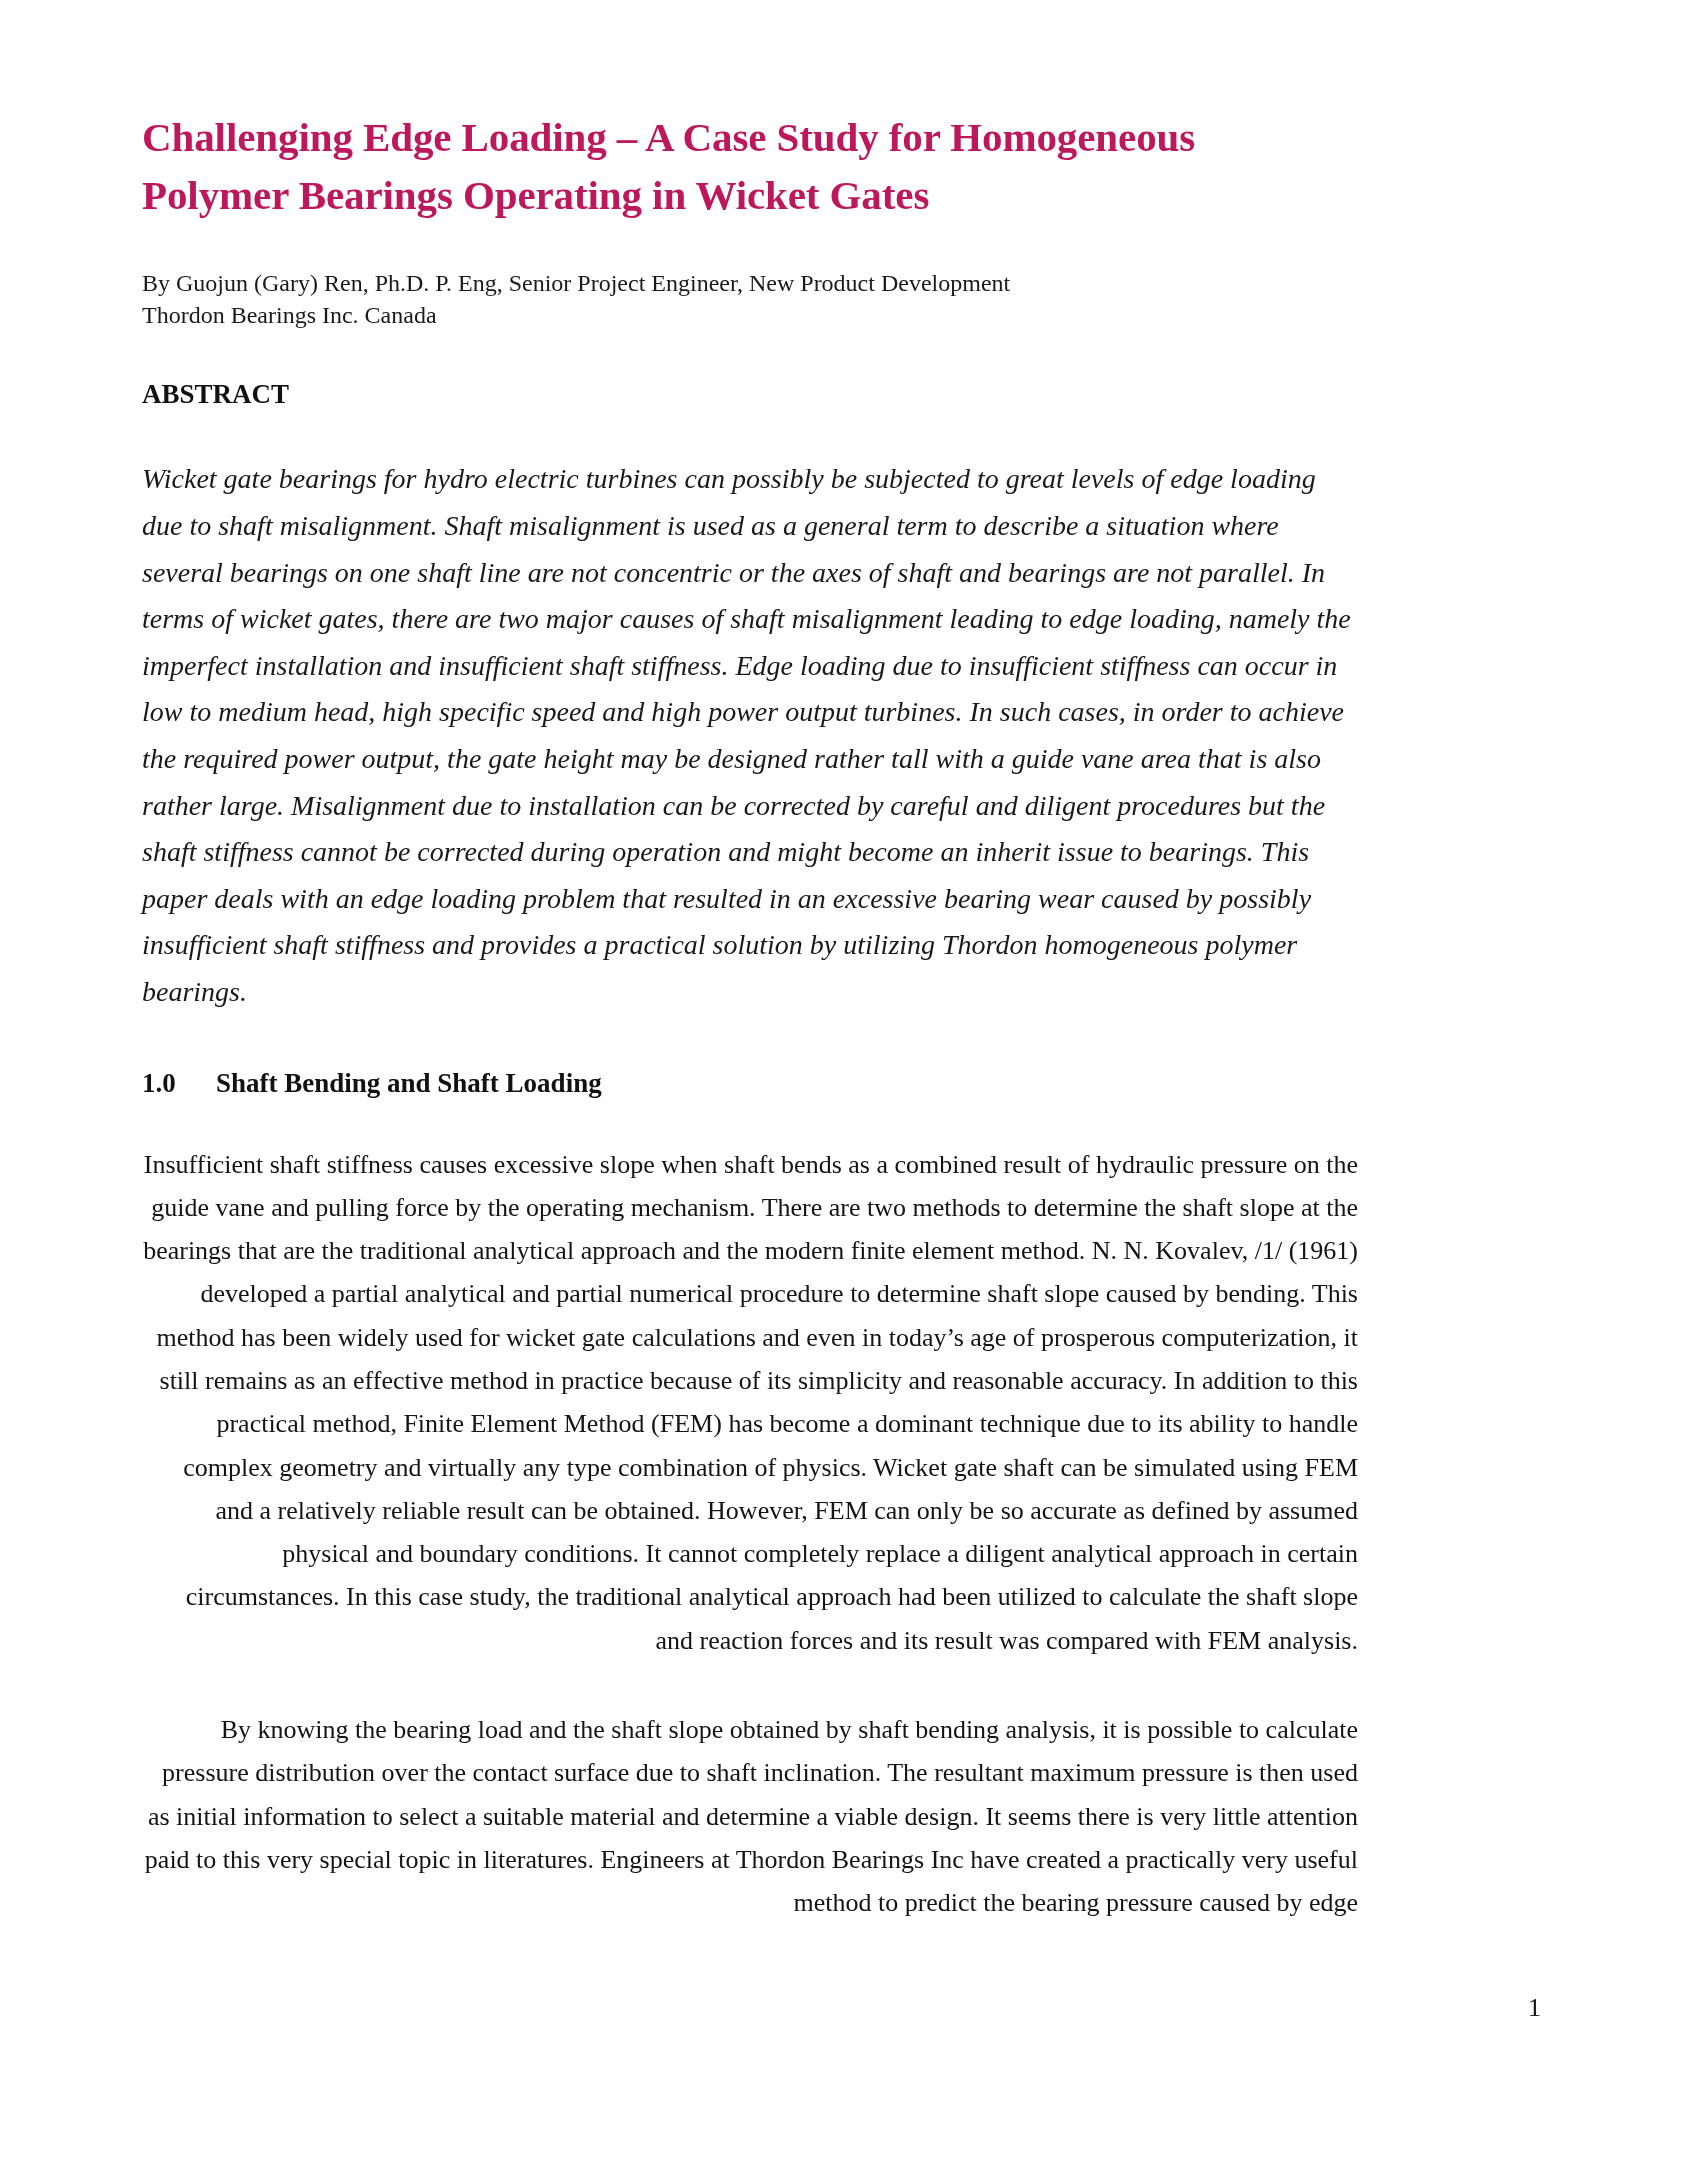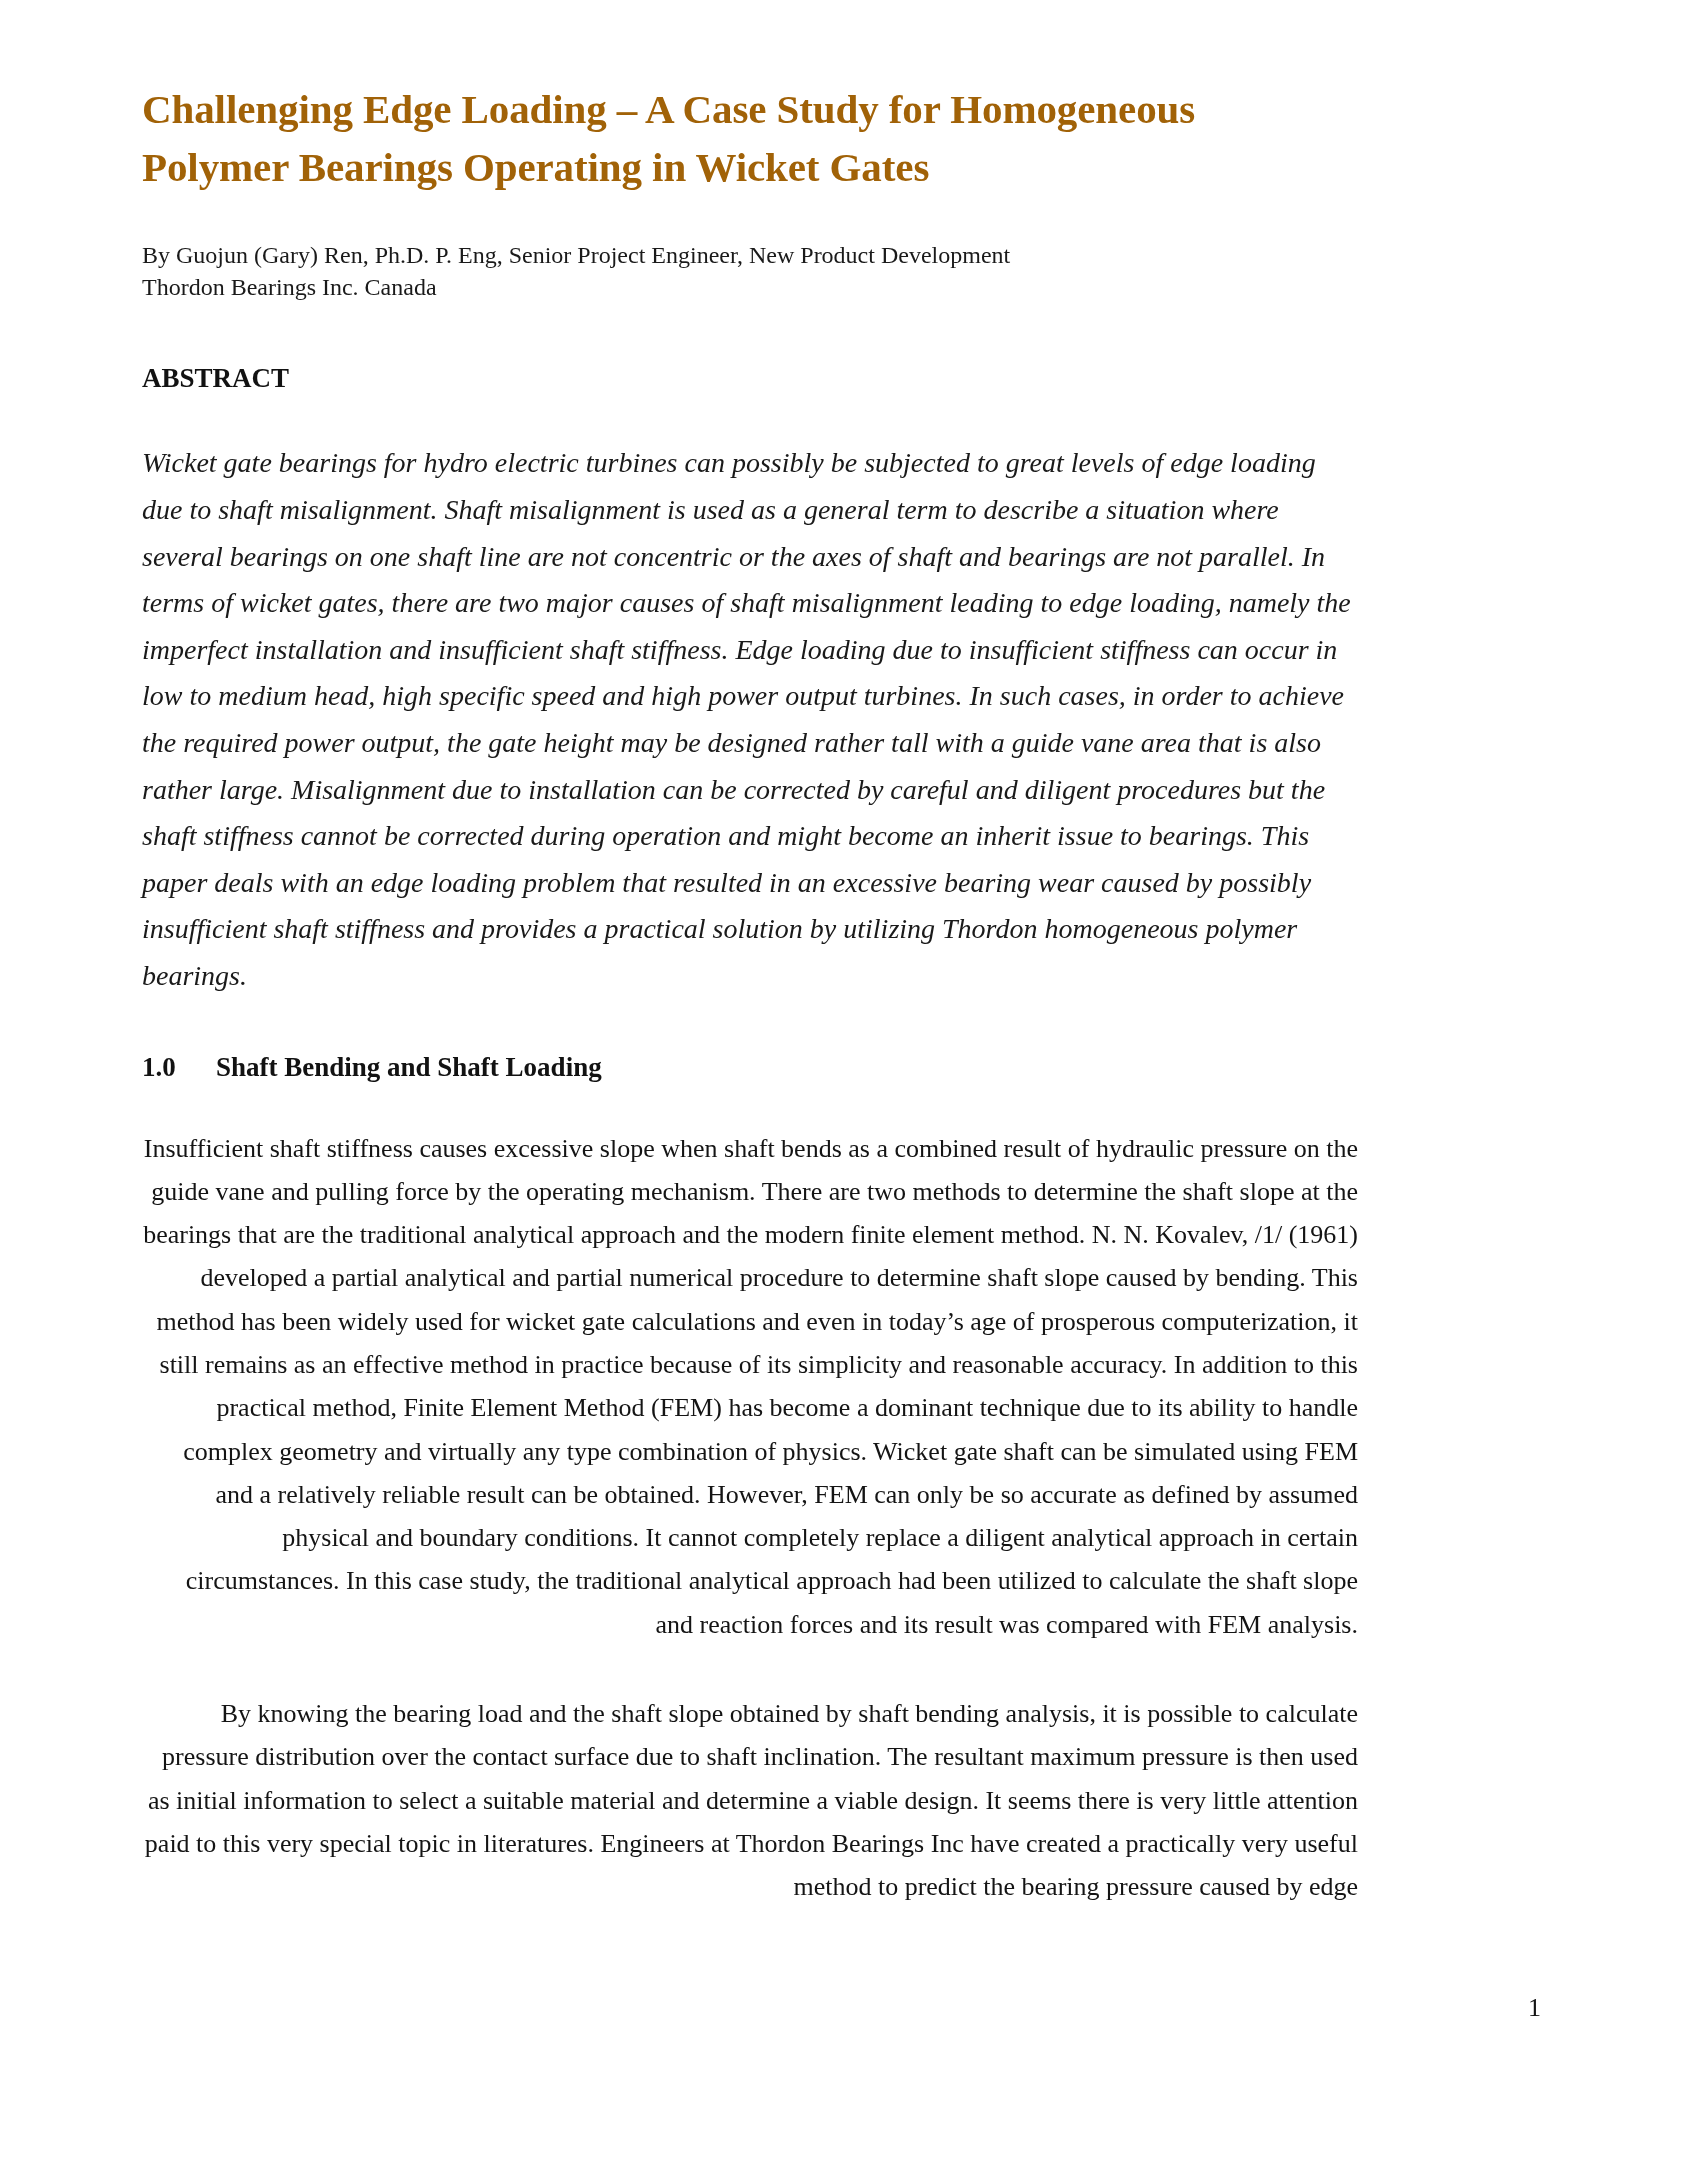--- a/index.html
+++ b/index.html
@@ -26,42 +26,42 @@
     width: 1216px;
   }
 
   
   .doc-title {
     font-size: 41px;
     font-weight: bold;
     line-height: 1.42;
     letter-spacing: -0.1px;
     margin: 0;
-    padding-top: 80px;
-    color: #a16207;
+    padding-top: 108px;
+    color: #be185d;
   }
   .doc-title .tline { display: block; }
 
   
   .authors {
     margin-top: 44px;
     font-size: 24px;
     line-height: 1.31;
     color: #1a1a1a;
   }
   .authors .aline { display: block; white-space: nowrap; }
 
   
   .section-head {
     font-size: 27px;
     font-weight: bold;
     margin: 0;
     color: #121212;
   }
-  .abstract-head { margin-top: 60px; }
+  .abstract-head { margin-top: 48px; }
 
   .numbered-head {
     margin-top: 52px;
     font-size: 27px;
     font-weight: bold;
     color: #121212;
     display: flex;
   }
   .numbered-head .num { width: 74px; flex: none; }
   .numbered-head .ttl { flex: 1 1 auto; }

